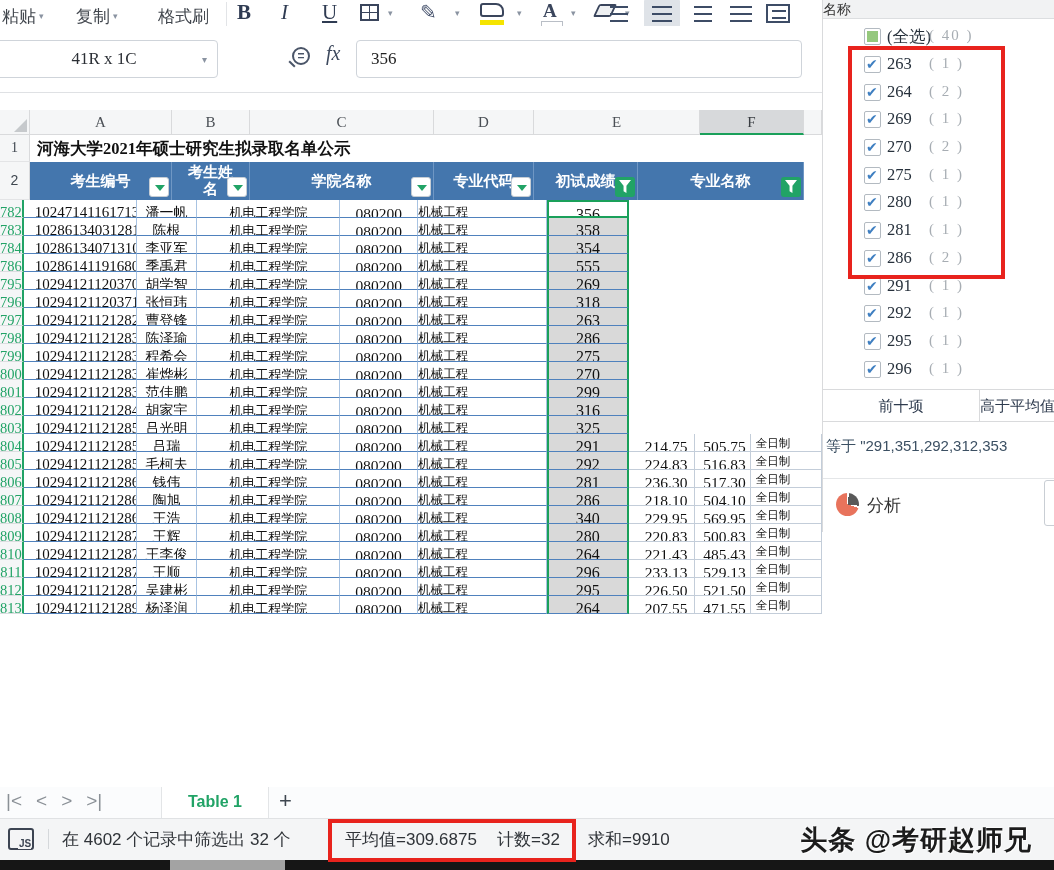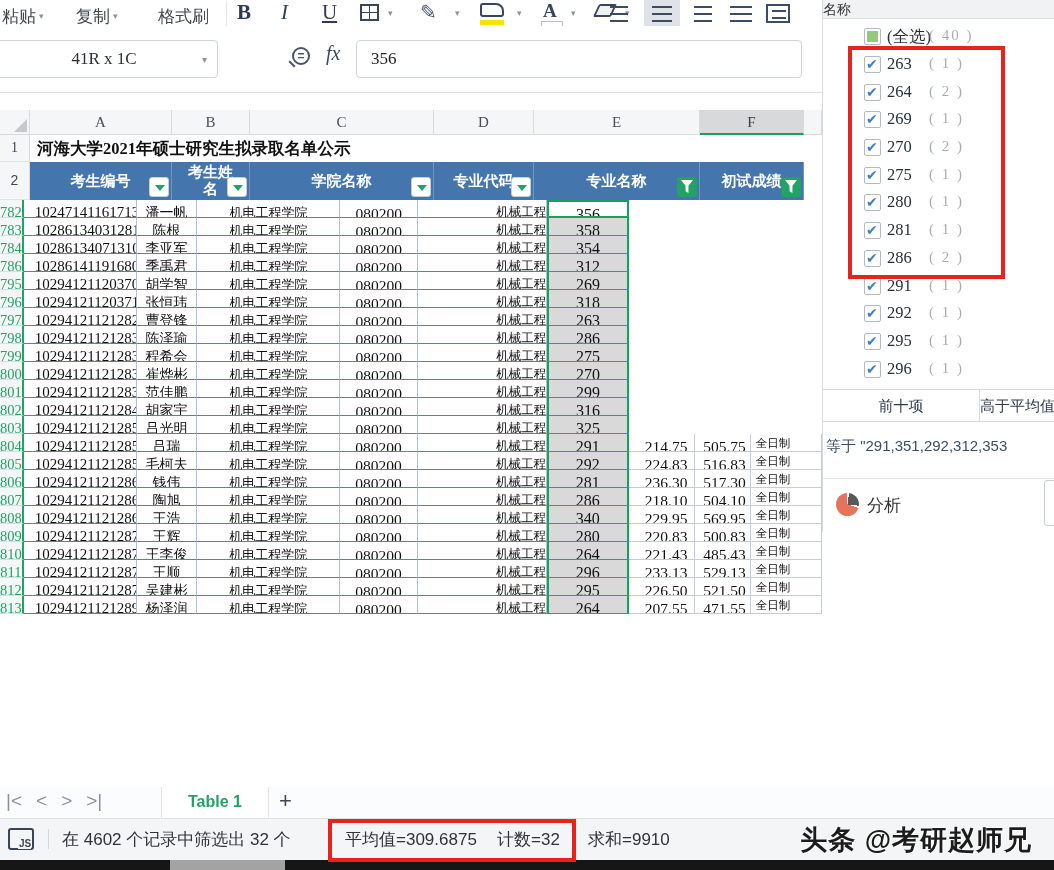--- a/index.html
+++ b/index.html
@@ -65,21 +65,21 @@
       clip-path:polygon(0 0,100% 0,62% 45%,62% 100%,38% 86%,38% 45%); }
   .grid { position:relative; }
   .row { display:flex; height:18px; font-family:"Liberation Serif","DejaVu Serif",serif; }
   .cell { border-bottom:1px solid #4f81bd; border-right:1px solid #a8c3e2; overflow:hidden; white-space:nowrap; }
   .c-num { width:30px; background:#f5f6f7; border-right:2px solid #21a366; border-bottom:1px solid #dcdde0;
            color:#21a366; font-size:14.5px; text-align:center; line-height:25px; }
   .c-id { width:142px; font-size:15px; color:#111; padding-left:11px; line-height:25px; }
   .c-name { width:78px; font-size:14px; color:#111; text-align:center; line-height:25px; }
   .c-college { width:184px; font-size:13px; color:#111; text-align:center; line-height:25px; }
   .c-code { width:100px; font-size:15.5px; color:#111; text-align:center; line-height:27px; }
-  .c-major { width:166px; font-size:12.5px; color:#111; text-align:right; line-height:24px; }
+  .c-major { width:166px; font-size:12.5px; color:#111; text-align:left; line-height:24px; }
   .c-score { width:104px; background:#d9d9d9; border-left:2px solid #1aa05a; border-right:2px solid #1aa05a;
              font-size:16px; color:#111; text-align:center; line-height:25px; }
   .row:first-child .c-score { background:#fff; border:2px solid #1aa05a; }
   .rcell { border-bottom:1px solid transparent; overflow:hidden; white-space:nowrap; }
   .rcell:not(:empty) { border-bottom:1px solid #c3cdd9; }
   .c-g { width:83px; font-size:15.5px; color:#111; text-align:right; padding-right:7px; line-height:25px; }
   .c-h { width:70px; font-size:15.5px; color:#111; text-align:right; padding-right:4px; line-height:25px; border-left:1px solid transparent; }
   .c-h:not(:empty) { border-left:1px solid #c3cdd9; }
   .c-i { width:91px; font-family:"Liberation Sans","DejaVu Sans",sans-serif; font-size:11.5px; color:#111;
          padding:3px 0 0 5px; line-height:12px; }
@@ -194,26 +194,26 @@
         <span class="fbtn ddw"></span>
         </div>
       <div class="hc serif w-c">
           <span>学院名称</span>
         <span class="fbtn ddw"></span>
         </div>
       <div class="hc serif w-d">
           <span>专业代码</span>
         <span class="fbtn ddw"></span>
         </div>
+      <div class="hc serif w-f">
+          <span>初试成绩</span>
+        <span class="fbtn fun"></span>
+        </div>
       <div class="hc serif w-e">
           <span>专业名称</span>
-        <span class="fbtn fun"></span>
-        </div>
-      <div class="hc serif w-f">
-          <span>初试成绩</span>
         <span class="fbtn fun"></span>
         </div>
     </div>
     <div class="grid">
       <div class="row">
           <div class="c-num">782</div>
           <div class="cell c-id">102471411617136</div>
           <div class="cell c-name">潘一帆</div>
           <div class="cell c-college">机电工程学院</div>
           <div class="cell c-code">080200</div>
@@ -247,21 +247,21 @@
           <div class="rcell c-h"></div>
           <div class="rcell c-i"></div>
         </div>
         <div class="row">
           <div class="c-num">786</div>
           <div class="cell c-id">102861411916801</div>
           <div class="cell c-name">季禹君</div>
           <div class="cell c-college">机电工程学院</div>
           <div class="cell c-code">080200</div>
           <div class="cell c-major">机械工程</div>
-          <div class="cell c-score">312</div>
+          <div class="cell c-score">555</div>
           <div class="rcell c-g"></div>
           <div class="rcell c-h"></div>
           <div class="rcell c-i"></div>
         </div>
         <div class="row">
           <div class="c-num">795</div>
           <div class="cell c-id">102941211203709</div>
           <div class="cell c-name">胡学智</div>
           <div class="cell c-college">机电工程学院</div>
           <div class="cell c-code">080200</div>

